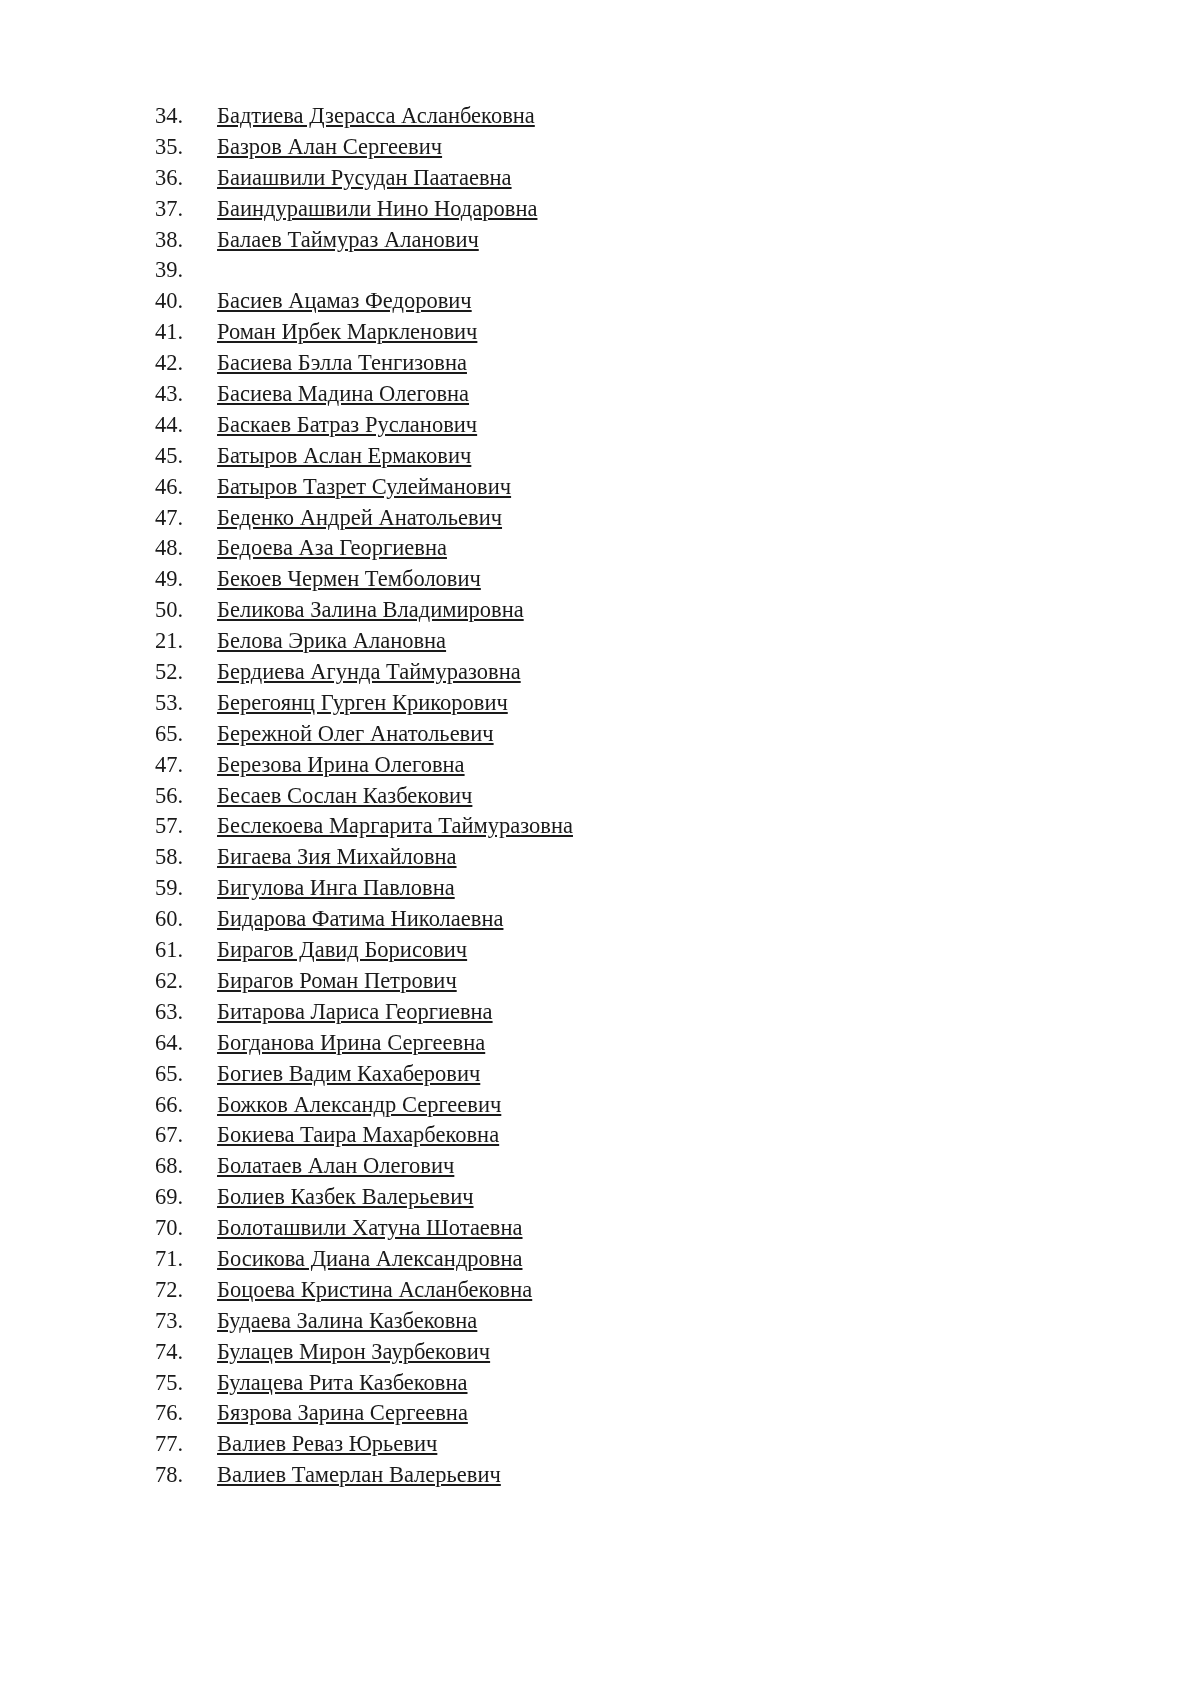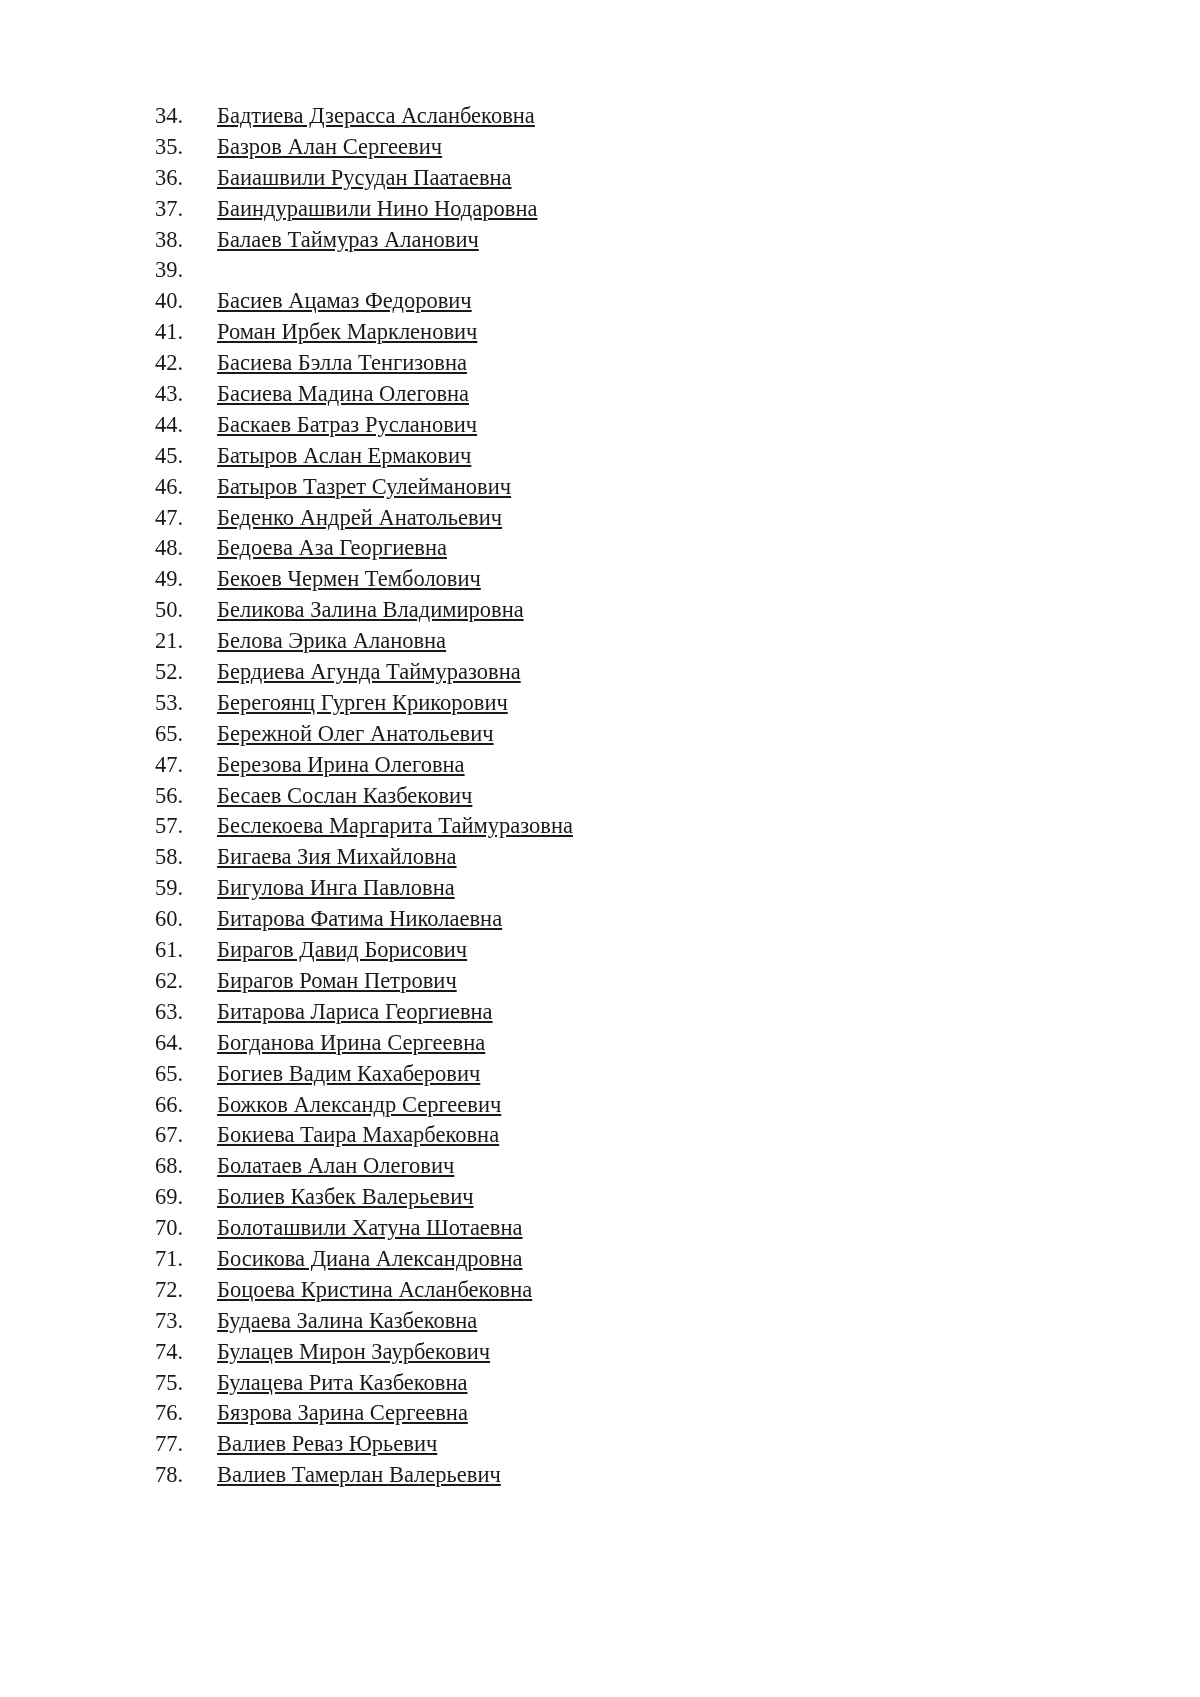--- a/index.html
+++ b/index.html
@@ -150,21 +150,21 @@
       <div class="row">
         <span class="num">58.</span>
         <span class="name">Бигаева Зия Михайловна</span>
       </div>
       <div class="row">
         <span class="num">59.</span>
         <span class="name">Бигулова Инга Павловна</span>
       </div>
       <div class="row">
         <span class="num">60.</span>
-        <span class="name">Битарова Фатима Николаевна</span>
+        <span class="name">Бидарова Фатима Николаевна</span>
       </div>
       <div class="row">
         <span class="num">61.</span>
         <span class="name">Бирагов Давид Борисович</span>
       </div>
       <div class="row">
         <span class="num">62.</span>
         <span class="name">Бирагов Роман Петрович</span>
       </div>
       <div class="row">

